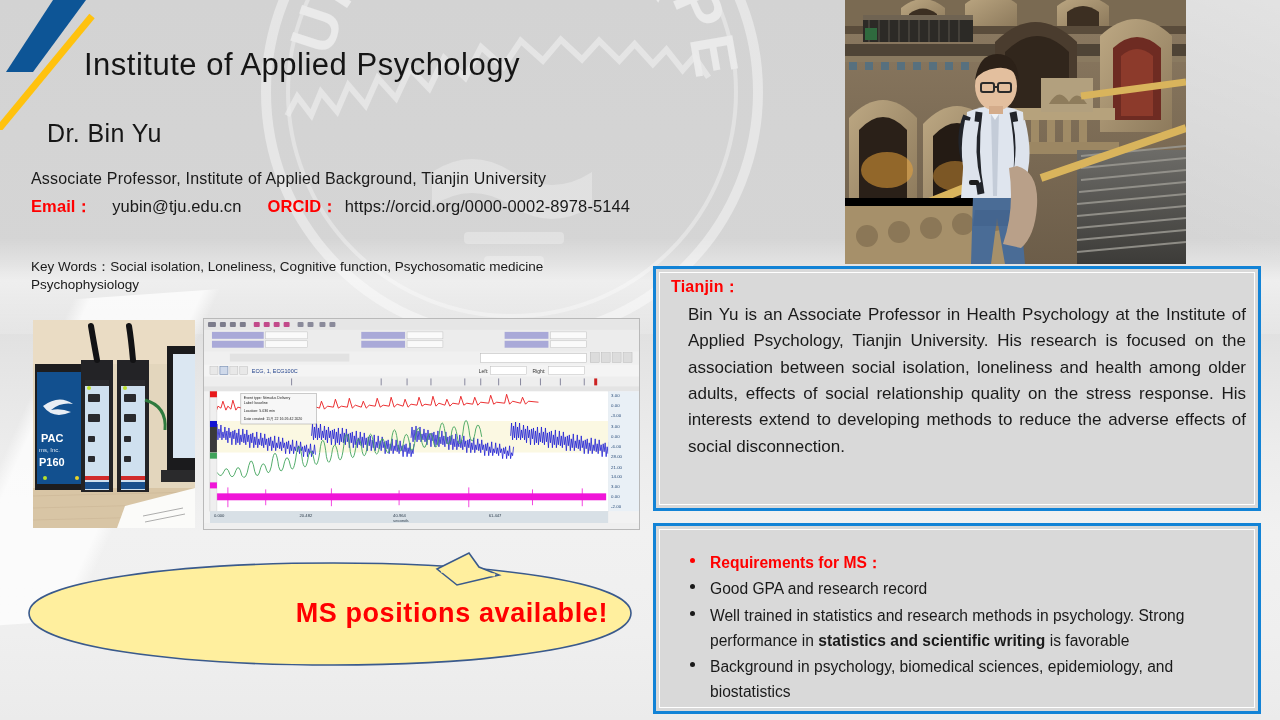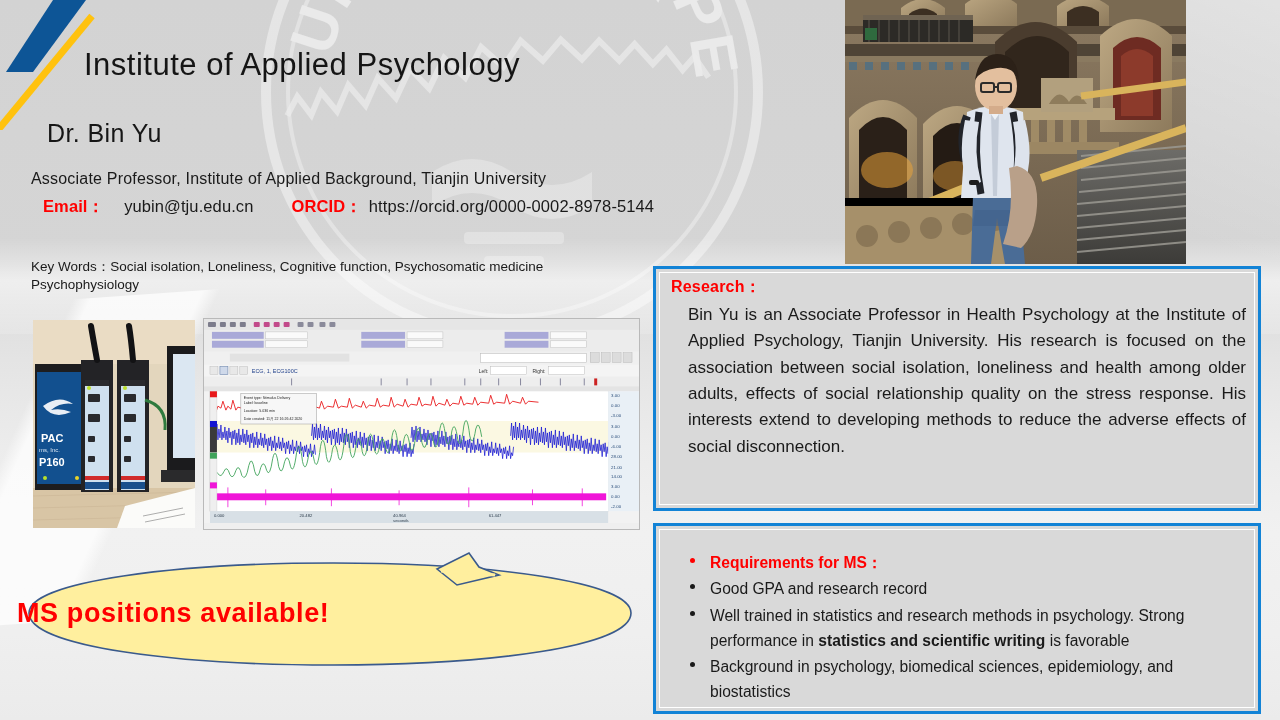--- a/index.html
+++ b/index.html
@@ -62,21 +62,21 @@
     font-size:16px;color:#1a1a1a;letter-spacing:.2px;white-space:nowrap;
   }
   .contact{
     position:absolute;left:31px;top:196px;
     font-size:16.5px;color:#1a1a1a;letter-spacing:.1px;white-space:nowrap;
   }
   .contact2{
     position:absolute;left:31px;top:221px;
     font-size:16.5px;color:#1a1a1a;letter-spacing:.1px;white-space:nowrap;
   }
-  .lbl-red{color:#ff0000;font-weight:bold;margin-left:12px;}
+  .lbl-red{color:#ff0000;font-weight:bold;}
   .gap-a{display:inline-block;width:20px;}
   .gap-b{display:inline-block;width:26px;}
   .gap-c{display:inline-block;width:7px;}
 
   .keywords{
     position:absolute;left:31px;top:258px;width:600px;
     font-size:13.5px;color:#1a1a1a;line-height:1.35;
   }
 
   
@@ -128,21 +128,21 @@
   .req-list li.red-item{color:#ff0000;font-weight:bold;}
   .req-list li.red-item .bullet{background:#ff0000;}
   .req-list li b{font-weight:bold;text-align:right;}
 
   
   .bubble{
     position:absolute;left:17px;top:551px;width:633px;height:120px;
   }
   .bubble svg{display:block;width:100%;height:100%;}
   .bubble-text{
-    position:absolute;left:0;right:0;top:47px;text-align:left;
+    position:absolute;left:0;right:0;top:47px;text-align:right;
     font-size:27px;color:#ff0000;font-weight:bold;letter-spacing:.6px;
     padding-right:42px;
   }
 </style>
 </head>
 <body>
 
 <div id="slide">
 
   <div class="bg-base"></div>
@@ -623,21 +623,21 @@
           <text x="286" y="200">61.447</text>
           <text x="190" y="205">seconds</text>
         </g>
         <rect x="0" y="206" width="437" height="6" fill="#efefef"></rect>
       </svg>
     </div>
   </div>
 
   <div class="box box-research">
     <div class="box-inner"></div>
-    <div class="res-head">Research：</div>
+    <div class="res-head">Tianjin：</div>
     <div class="res-body">Bin Yu is an Associate Professor in Health Psychology at the Institute of Applied Psychology, Tianjin University. His research is focused on the association between social isolation, loneliness and health among older adults, effects of social relationship quality on the stress response. His interests extend to developing methods to reduce the adverse effects of social disconnection.</div>
   </div>
 
   <div class="box box-req">
     <div class="box-inner"></div>
     <ul class="req-list" id="req-list">
         <li class="red-item"><span class="bullet"></span><span>Requirements for MS：</span></li>
         <li><span class="bullet"></span><span>Good GPA and research record</span></li>
         <li><span class="bullet"></span><span><span>Well trained in statistics and research methods in psychology. Strong performance in </span><b>statistics and scientific writing</b><span> is favorable</span></span></li>
         <li><span class="bullet"></span><span>Background in psychology, biomedical sciences, epidemiology, and biostatistics</span></li>

